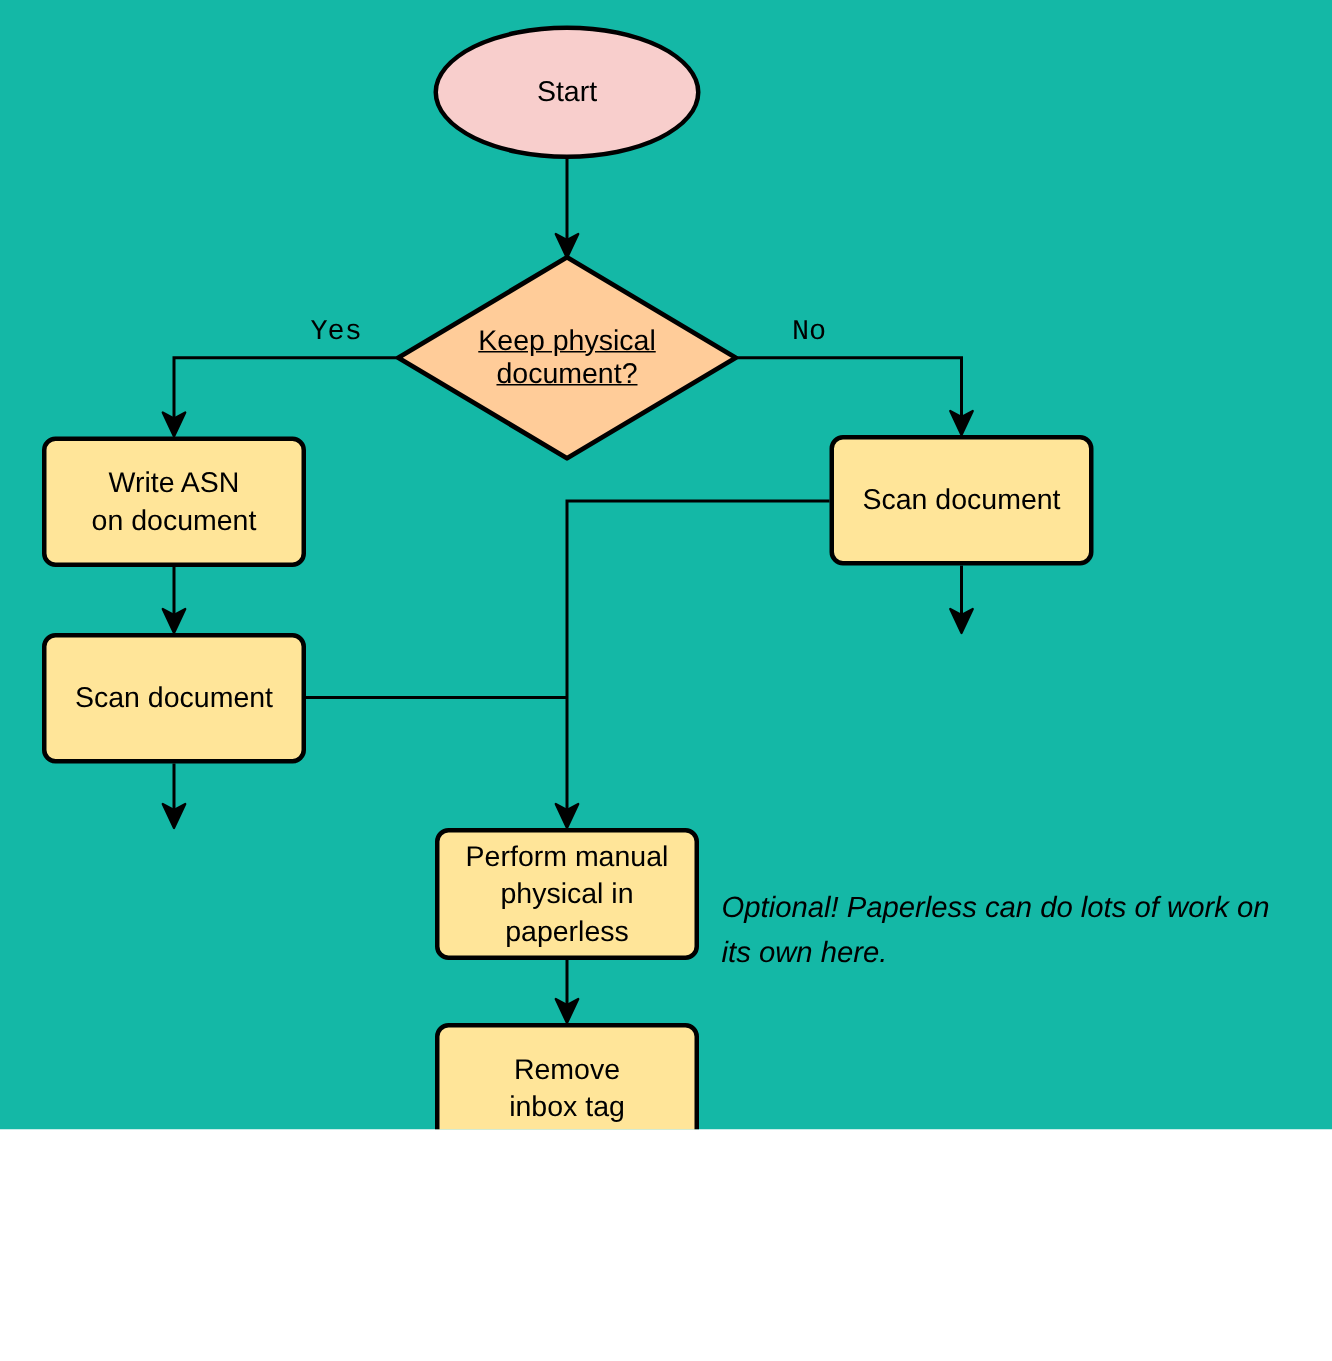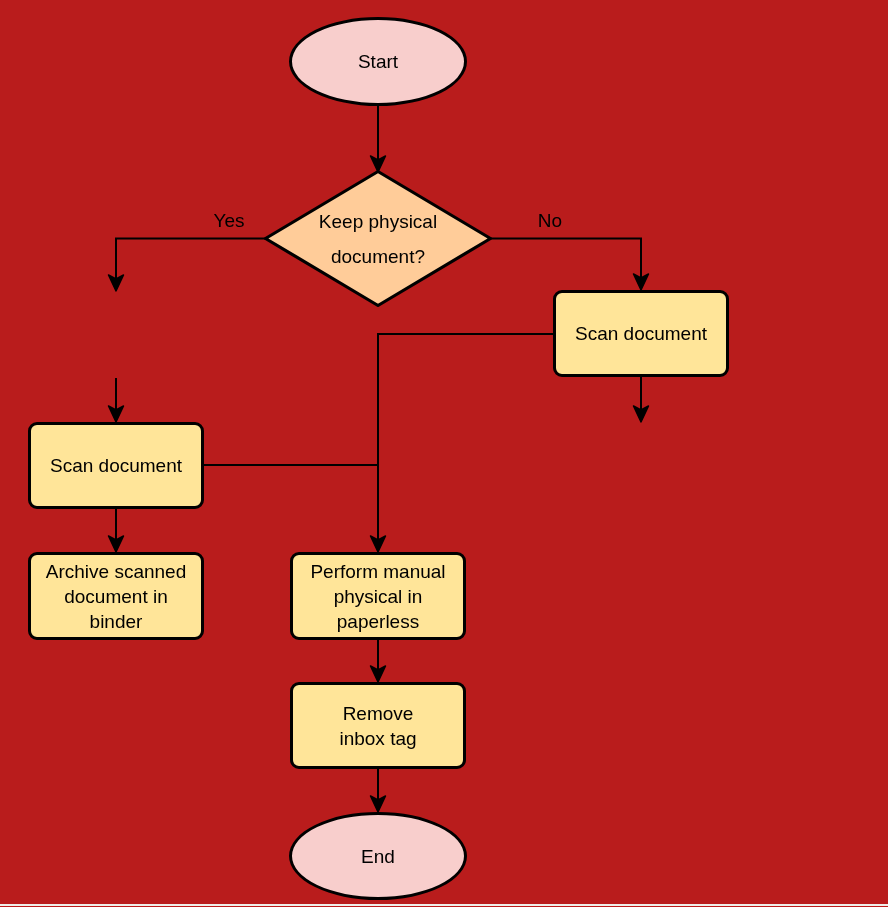--- a/index.html
+++ b/index.html
@@ -1,20 +1,20 @@
 <!DOCTYPE html>
 <html><head>
 <meta charset="utf-8">
 <style>
   html, body { margin: 0; padding: 0; background: #ffffff; }
   .canvas {
     position: relative;
     width: 888px;
-    height: 907px;
-    background: #b91c1c;
+    height: 753px;
+    background: #14b8a6;
     font-family: "Liberation Sans", "DejaVu Sans", sans-serif;
     color: #000000;
     overflow: hidden;
   }
   svg.connector-layer {
     position: absolute;
     left: 0; top: 0;
     width: 888px; height: 907px;
   }
   .edge {
@@ -55,28 +55,30 @@
     border: 3px solid #000000;
     border-radius: 50%;
   }
   .decision-label {
     position: absolute;
     display: flex;
     align-items: center;
     justify-content: center;
     text-align: center;
     font-size: 19px;
-    line-height: 35px;
+    line-height: 22px;
     white-space: pre-line;
+    text-decoration: underline;
   }
   .edge-label {
     position: absolute;
     font-size: 19px;
     line-height: 22px;
-    text-align: center;
+    text-align: left;
+    font-family: Liberation Mono, monospace;
   }
   .annotation {
     position: absolute;
     font-size: 19.5px;
     font-style: italic;
     line-height: 30px;
     white-space: pre-line;
   }
   .bottom-divider {
     position: absolute;
@@ -136,42 +138,43 @@
   </div>
 
   <div class="decision-label d-label">
     <span>Keep physical
 document?</span>
   </div>
 
   <div class="edge-label lbl-yes">Yes</div>
   <div class="edge-label lbl-no">No</div>
 
+  <div class="node process n-write-asn">
+    <span>Write ASN
+on document</span>
+  </div>
 
   <div class="node process n-scan-left">
     <span>Scan document</span>
   </div>
 
-  <div class="node process n-archive">
-    <span>Archive scanned
-document in
-binder</span>
-  </div>
 
   <div class="node process n-scan-right">
     <span>Scan document</span>
   </div>
 
 
   <div class="node process n-tagging">
     <span>Perform manual
 physical in
 paperless</span>
   </div>
 
+  <div class="annotation note-pos">Optional! Paperless can do lots of work on
+its own here.</div>
 
   <div class="node process n-remove-inbox">
     <span>Remove
 inbox tag</span>
   </div>
 
   <div class="node terminator n-end">
     <span>End</span>
   </div>
 

